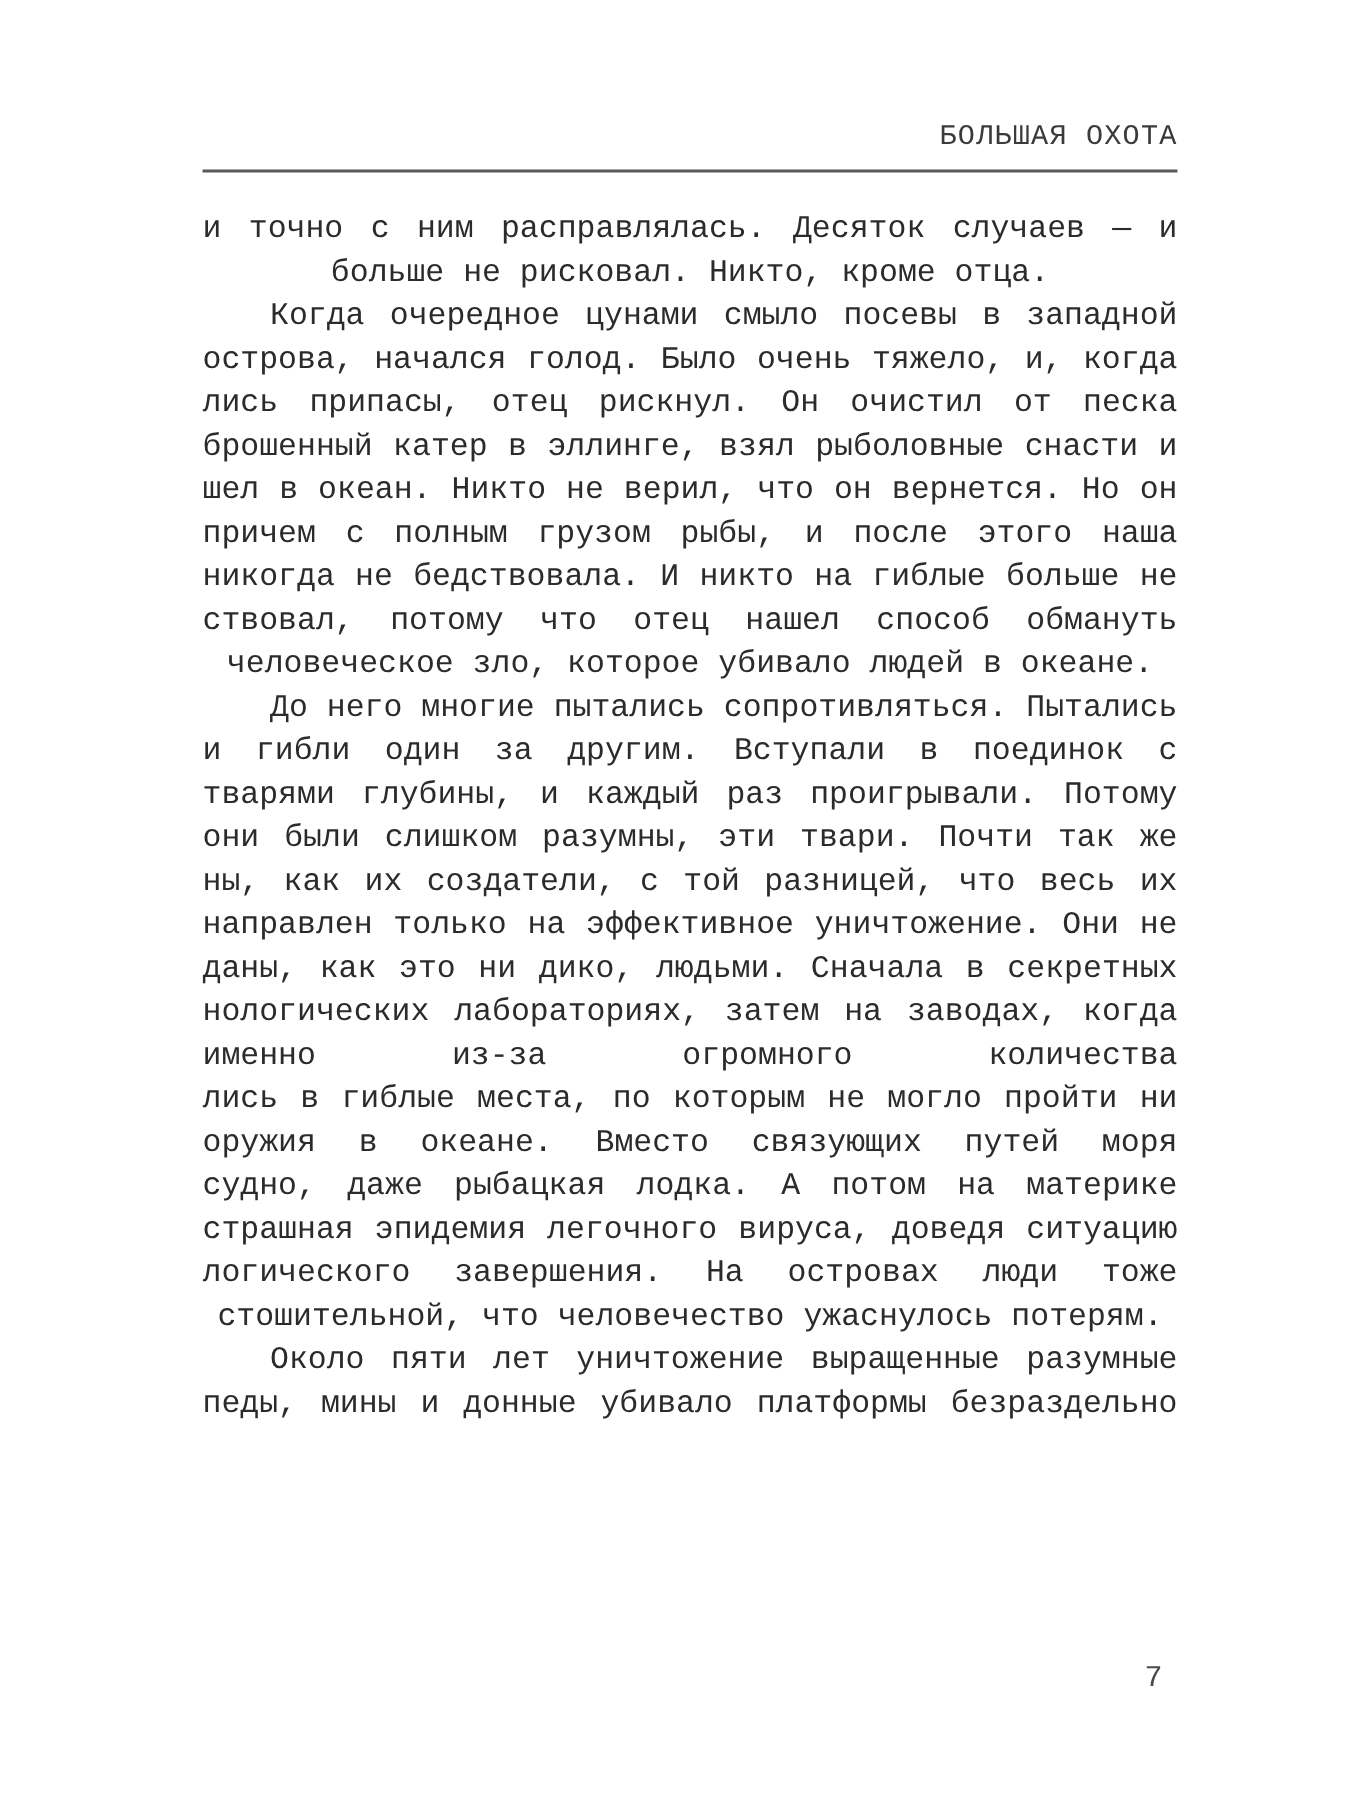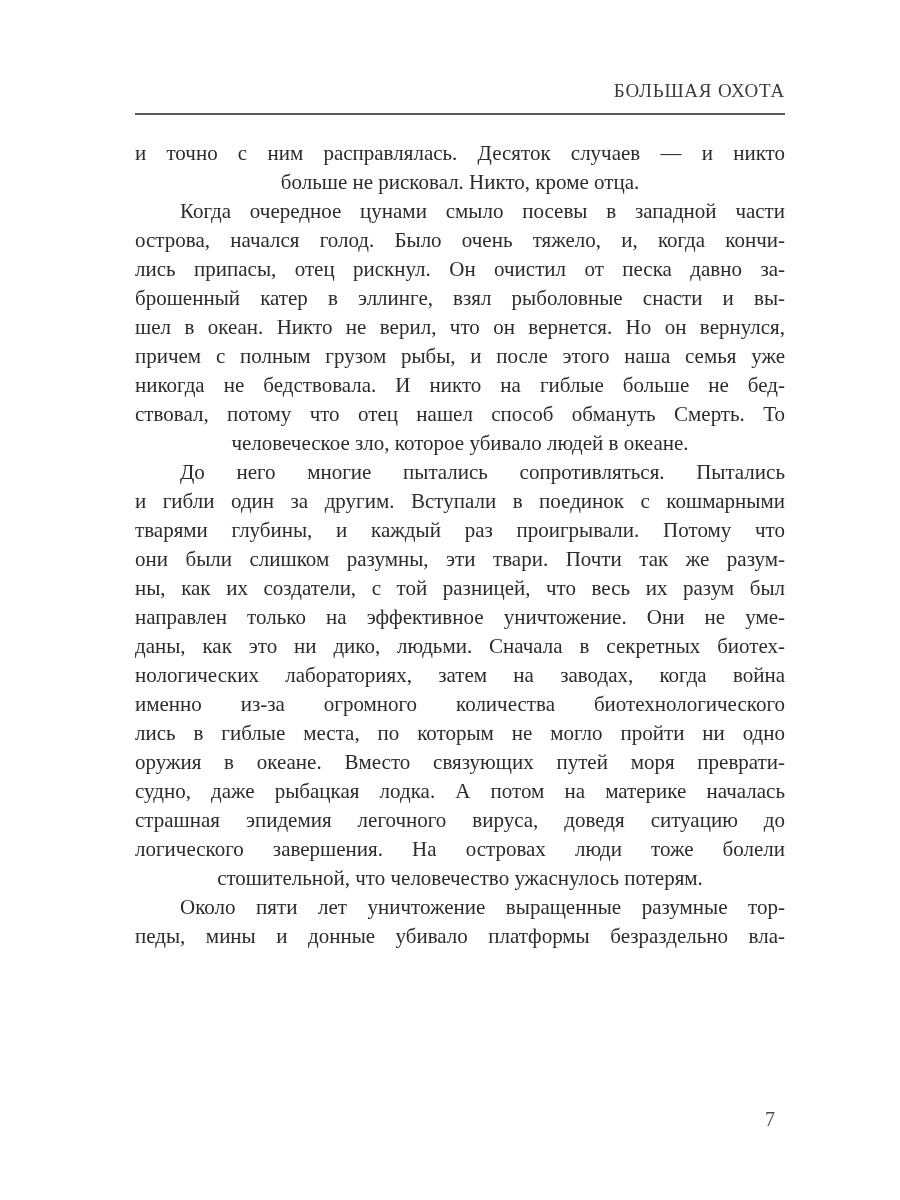--- a/index.html
+++ b/index.html
@@ -5,21 +5,21 @@
   html, body {
     margin: 0;
     padding: 0;
     background: #ffffff;
   }
   .page {
     position: relative;
     width: 900px;
     height: 1200px;
     background: var(--page-bg, #ffffff);
-    font-family: Liberation Serif, serif;
+    font-family: Liberation Mono, monospace;
     overflow: hidden;
   }
   .running-head {
     position: absolute;
     top: 80px;
     left: 135px;
     width: 650px;
     text-align: right;
     font-size: 19px;
     line-height: 22px;

